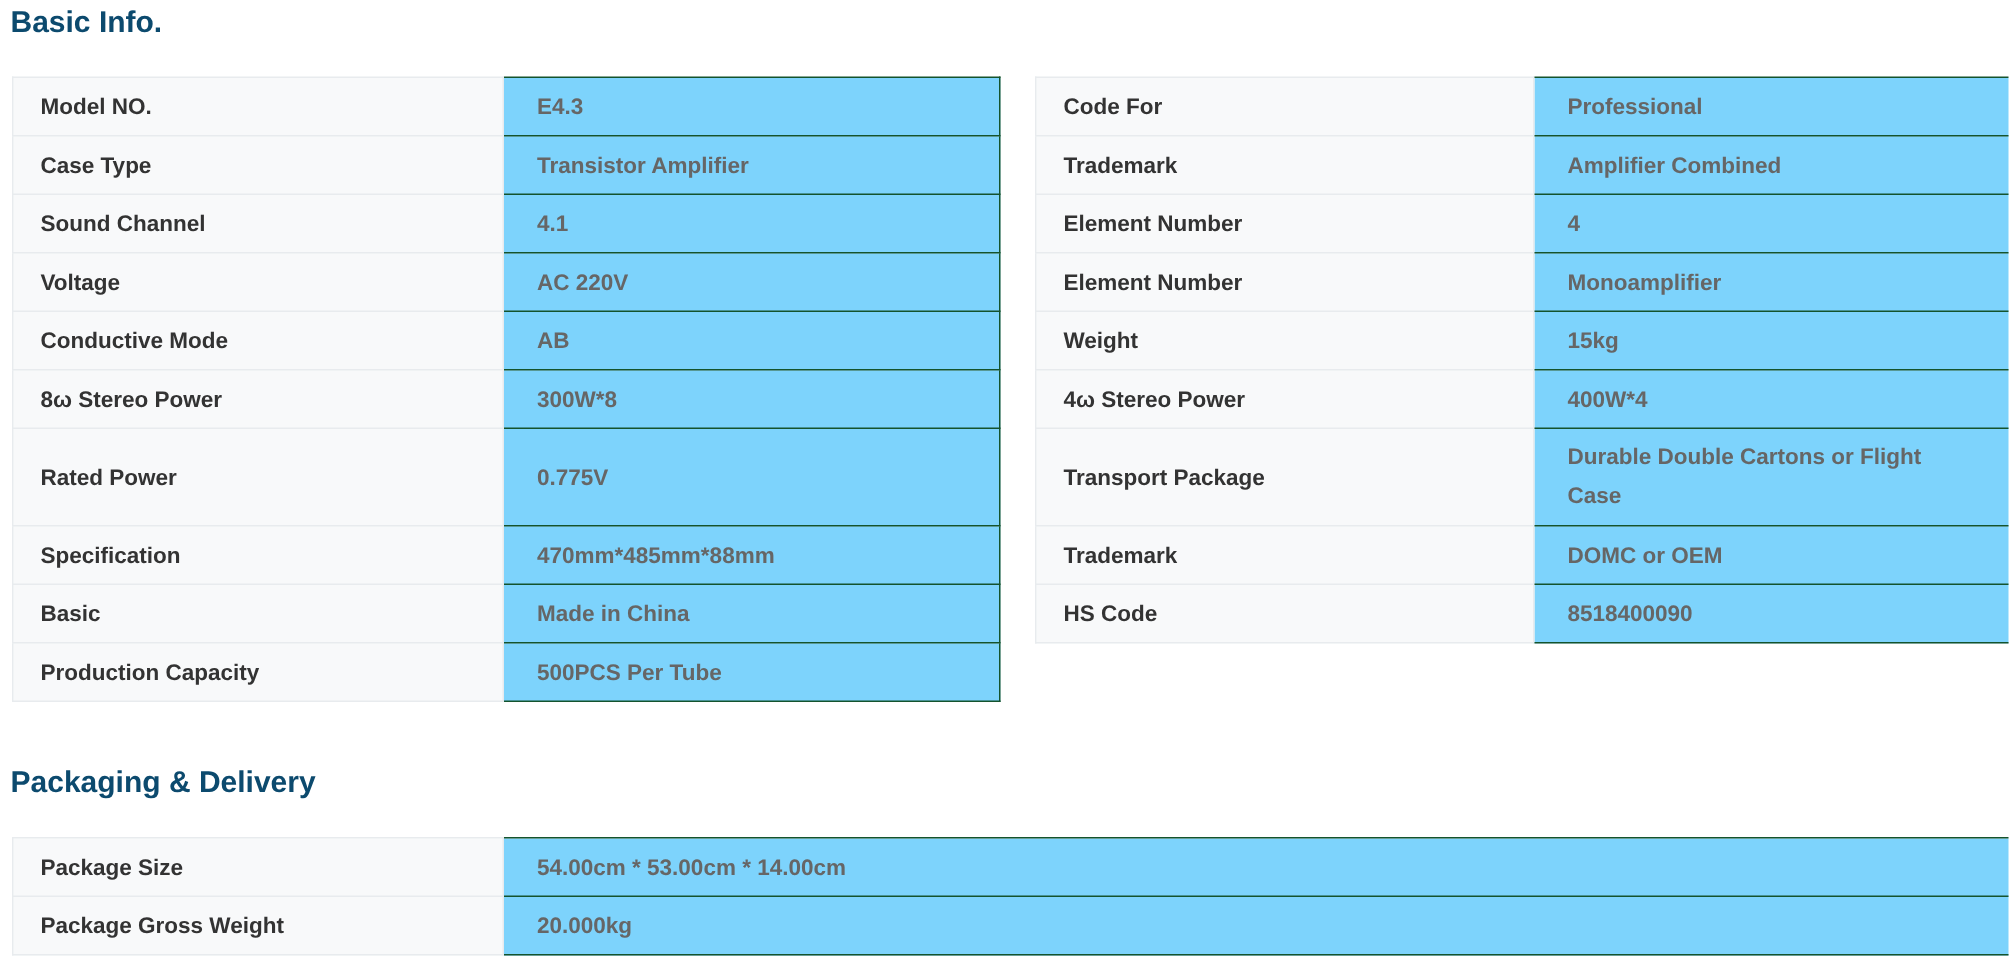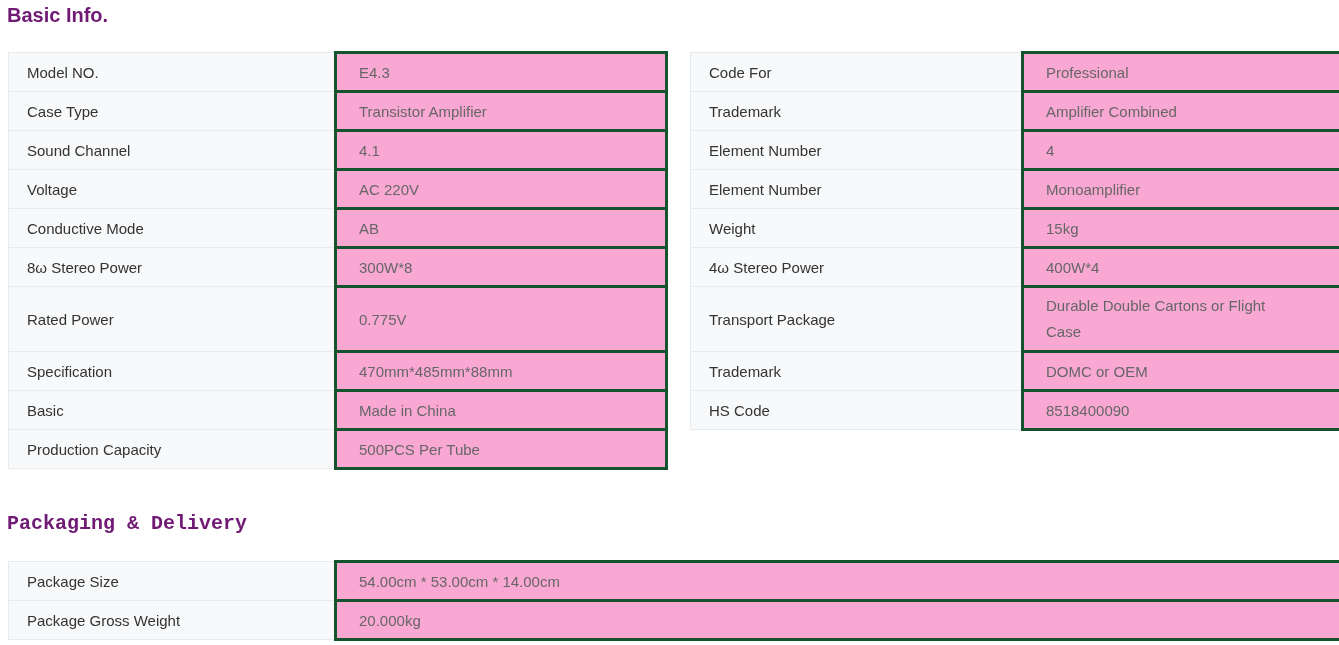--- a/index.html
+++ b/index.html
@@ -10,49 +10,49 @@
   body {
     width: 1339px;
     height: 645px;
     overflow: hidden;
     font-family: "Liberation Sans", "DejaVu Sans", sans-serif;
   }
   .section-title {
     font-size: 20px;
     line-height: 24px;
     font-weight: 700;
-    color: #701a75;
+    color: #0c4a6e;
     margin: 0;
   }
   #basic-title {
     margin: 3px 0 0 7px;
   }
   #packaging-title {
     margin: 42px 0 0 7px;
-    font-family: Liberation Mono, monospace;
   }
   table.spec-table {
     border-collapse: collapse;
     table-layout: fixed;
     margin: 24px 0 0 8px;
     width: 1344px;
   }
   table.spec-table td {
     font-size: 15px;
     vertical-align: middle;
+    font-weight: bold;
   }
   td.lbl {
     background: #f8f9fa;
     border: 1px solid #e8ebee;
     color: #333333;
     padding: 0 10px 0 18px;
   }
   td.val {
-    background: #f9a8d4;
-    border: 3px solid #14532d;
+    background: #7dd3fc;
+    border: 1px solid #14532d;
     color: #666666;
     padding: 0 10px 0 22px;
   }
   td.gapcol, td.blank {
     background: #ffffff;
     border: none;
   }
   tr.row {
     height: 39px;
   }

